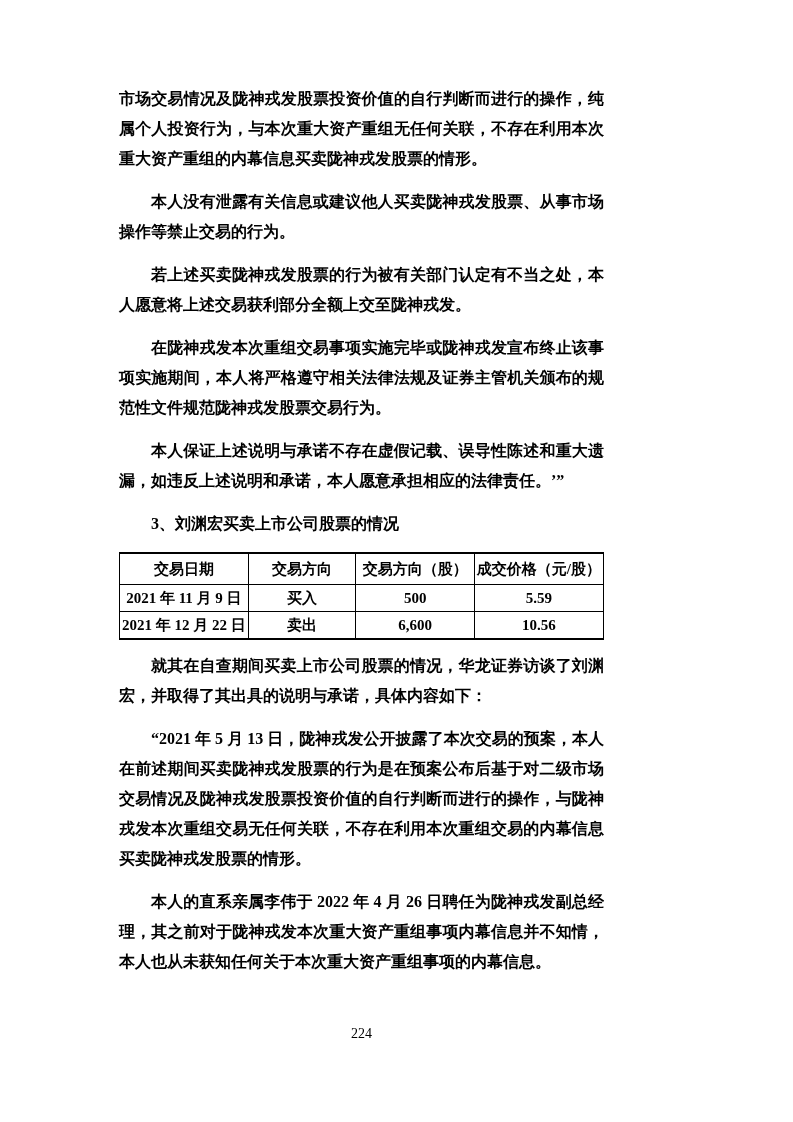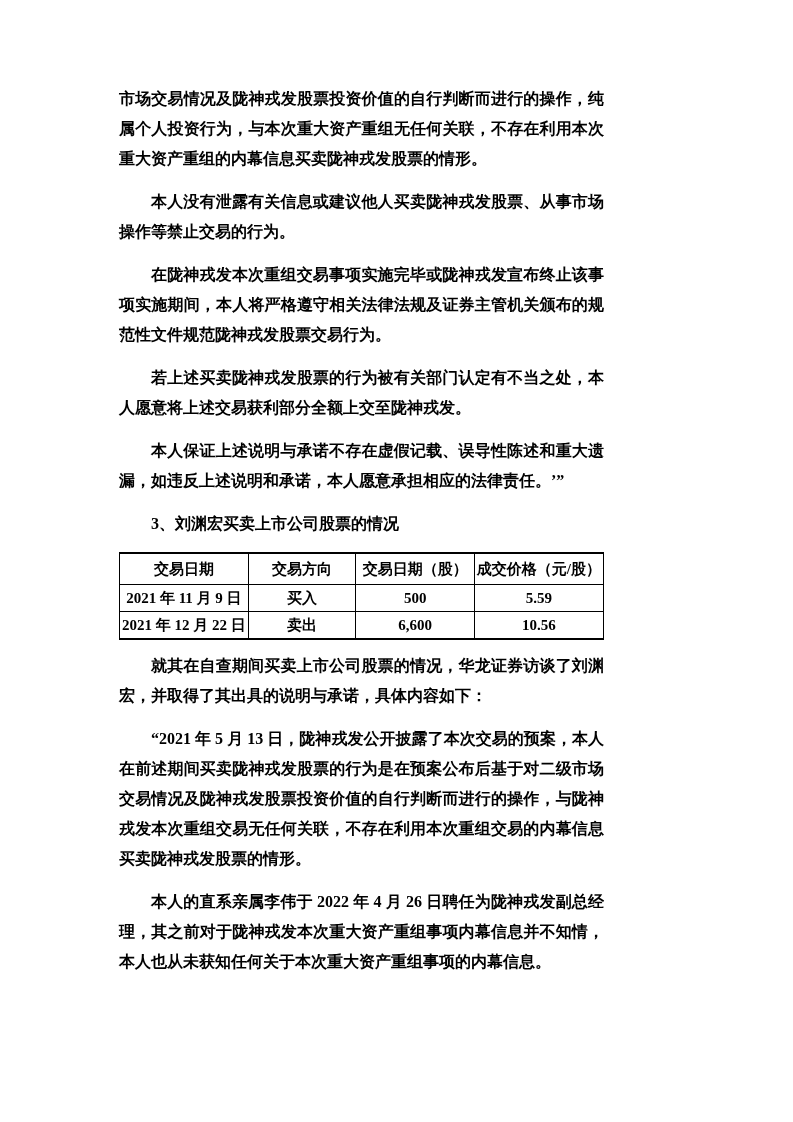--- a/index.html
+++ b/index.html
@@ -68,37 +68,37 @@
     font-family: "Liberation Serif", "DejaVu Serif", serif;
   }
 </style>
 </head>
 <body>
 
 <div class="page">
   <main class="doc">
     <p class="no-indent">市场交易情况及陇神戎发股票投资价值的自行判断而进行的操作，纯属个人投资行为，与本次重大资产重组无任何关联，不存在利用本次重大资产重组的内幕信息买卖陇神戎发股票的情形。</p>
     <p>本人没有泄露有关信息或建议他人买卖陇神戎发股票、从事市场操作等禁止交易的行为。</p>
+    <p>若上述买卖陇神戎发股票的行为被有关部门认定有不当之处，本人愿意将上述交易获利部分全额上交至陇神戎发。</p>
     <p>在陇神戎发本次重组交易事项实施完毕或陇神戎发宣布终止该事项实施期间，本人将严格遵守相关法律法规及证券主管机关颁布的规范性文件规范陇神戎发股票交易行为。</p>
-    <p>若上述买卖陇神戎发股票的行为被有关部门认定有不当之处，本人愿意将上述交易获利部分全额上交至陇神戎发。</p>
     <p>本人保证上述说明与承诺不存在虚假记载、误导性陈述和重大遗漏，如违反上述说明和承诺，本人愿意承担相应的法律责任。’”</p>
     <h3>3、刘渊宏买卖上市公司股票的情况</h3>
 
     <table class="trades">
       <colgroup>
           <col>
           <col>
           <col>
           <col>
         </colgroup>
       <thead>
         <tr>
           <th>交易日期</th>
           <th>交易方向</th>
-          <th>交易日期（股）</th>
+          <th>交易方向（股）</th>
           <th>成交价格（元/股）</th>
         </tr>
       </thead>
       <tbody>
         <tr>
           <td>2021 年 11 月 9 日</td>
           <td>买入</td>
           <td>500</td>
           <td>5.59</td>
         </tr>
@@ -109,13 +109,14 @@
           <td>10.56</td>
         </tr>
       </tbody>
     </table>
 
     <p>就其在自查期间买卖上市公司股票的情况，华龙证券访谈了刘渊宏，并取得了其出具的说明与承诺，具体内容如下：</p>
     <p>“2021 年 5 月 13 日，陇神戎发公开披露了本次交易的预案，本人在前述期间买卖陇神戎发股票的行为是在预案公布后基于对二级市场交易情况及陇神戎发股票投资价值的自行判断而进行的操作，与陇神戎发本次重组交易无任何关联，不存在利用本次重组交易的内幕信息买卖陇神戎发股票的情形。</p>
     <p>本人的直系亲属李伟于 2022 年 4 月 26 日聘任为陇神戎发副总经理，其之前对于陇神戎发本次重大资产重组事项内幕信息并不知情，本人也从未获知任何关于本次重大资产重组事项的内幕信息。</p>
   </main>
 
+  <div class="page-number">224</div>
 </div>
 
 </body></html>

